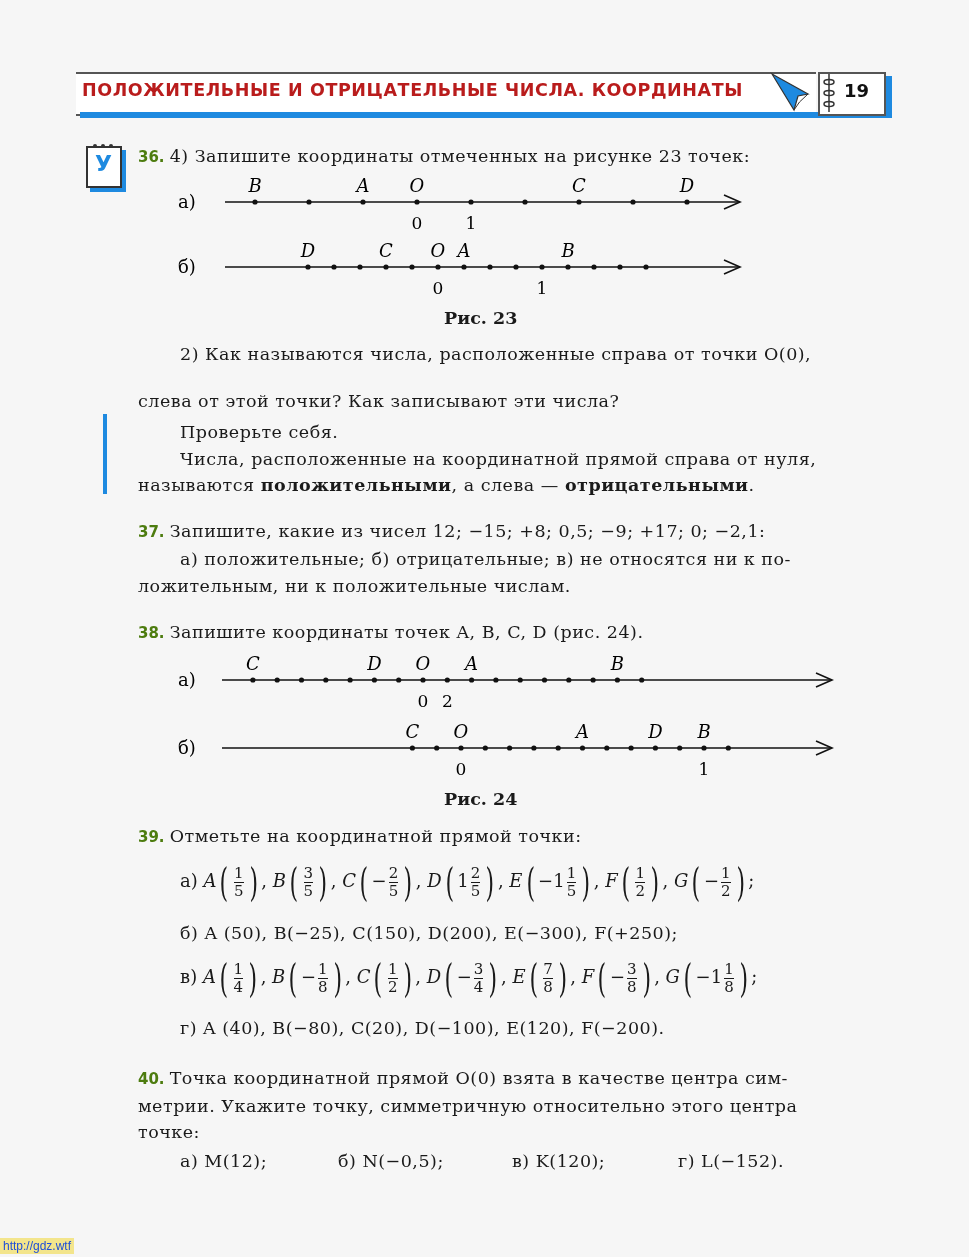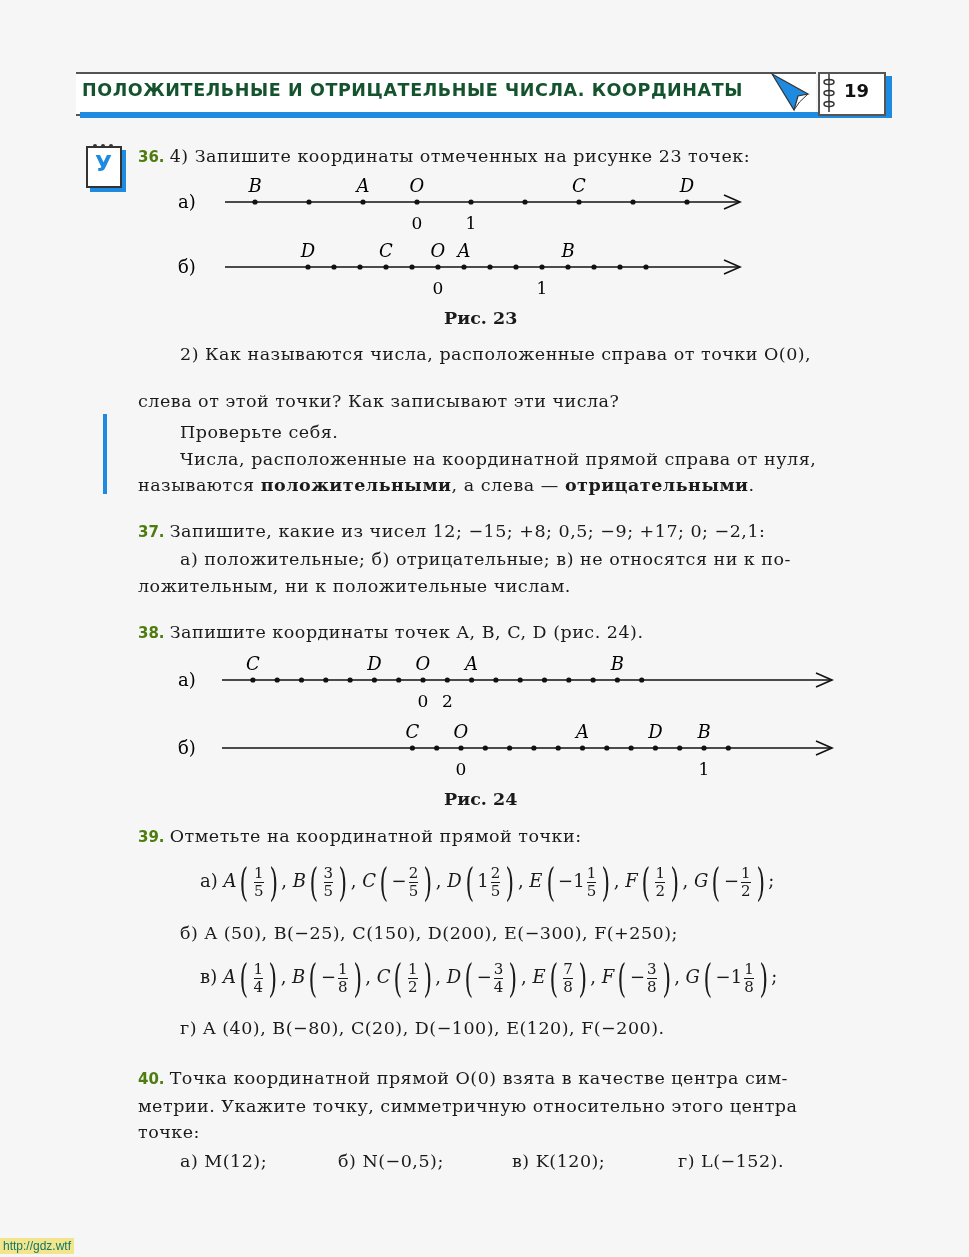--- a/index.html
+++ b/index.html
@@ -2,41 +2,41 @@
 <html><head>
 <meta charset="utf-8">
 <style>
   html, body { margin:0; padding:0; }
   body { width:969px; height:1257px; background:#f6f6f6; position:relative; overflow:hidden;
          font-family:"DejaVu Serif", serif; color:#1a1a1a; }
   .abs { position:absolute; }
   
   .hdr { left:76px; top:72px; width:740px; height:40px; background:#fff; border-top:2px solid #555; border-bottom:2px solid #555; }
   .hdr-shadow { left:80px; top:112px; width:808px; height:6px; background:#1e8ae0; }
-  .hdr-title { left:82px; top:80px; font-family:"DejaVu Sans", sans-serif; font-weight:bold; font-size:17.5px; color:#14532d; letter-spacing:0.6px; white-space:nowrap; }
+  .hdr-title { left:82px; top:80px; font-family:"DejaVu Sans", sans-serif; font-weight:bold; font-size:17.5px; color:#b91c1c; letter-spacing:0.6px; white-space:nowrap; }
   .pg-box { left:818px; top:72px; width:64px; height:40px; background:#fff; border:2px solid #555; }
   .pg-shadow { left:884px; top:76px; width:8px; height:42px; background:#1e8ae0; }
   .pg-num { left:844px; top:80px; font-family:"DejaVu Sans", sans-serif; font-weight:bold; font-size:18px; color:#111; }
   .rings { left:820px; top:74px; }
   .flag { left:768px; top:72px; }
   
   .badge { left:86px; top:146px; width:32px; height:38px; background:#fff; border:2px solid #333; box-shadow:4px 4px 0 #1e8ae0; }
   .badge-letter { left:95px; top:151px; font-family:"DejaVu Sans", sans-serif; font-weight:bold; font-size:22px; color:#1e8ae0; }
   .num { font-family:"DejaVu Sans", sans-serif; font-weight:bold; color:#4d7c0f; font-size:15px; }
   .t { font-size:17.5px; white-space:nowrap; letter-spacing:0.5px; }
   .b { font-weight:bold; }
   .caption { font-weight:bold; font-size:17.5px;text-align:center; }
   .vbar { left:103px; top:414px; width:4px; height:80px; background:#1e8ae0; }
-  .footer { left:0; top:1238px; padding:1px 3px; background:#f3e58c; font-family:"Liberation Sans", sans-serif; font-size:12px; color:#0f766e; }
+  .footer { left:0; top:1238px; padding:1px 3px; background:#f3e58c; font-family:"Liberation Sans", sans-serif; font-size:12px; color:#1d4ed8; }
   svg text { font-family:"DejaVu Serif", serif; }
   .frac { display:inline-block; vertical-align:middle; text-align:center; font-size:15px; line-height:17px; margin:0 2px; }
   .frac span { display:block; }
   .frac .den { border-top:1.3px solid #1a1a1a; }
   .par { font-size:40px; font-weight:100; vertical-align:middle; transform:scaleX(0.55); display:inline-block; line-height:40px; }
-  .frow { font-size:18px; white-space:nowrap;margin-left:20px; }
+  .frow { font-size:18px; white-space:nowrap; }
   .frow .lbl { font-style:italic; }
 </style>
 </head>
 <body>
 
 <div class="abs hdr"></div>
 <div class="abs hdr-shadow"></div>
 <div class="abs hdr-title">ПОЛОЖИТЕЛЬНЫЕ И ОТРИЦАТЕЛЬНЫЕ ЧИСЛА. КООРДИНАТЫ</div>
 <svg class="abs flag" width="52" height="42">
   <path d="M4,2 L40,22 L30,24 L26,38 Z" fill="#1e8ae0" stroke="#333" stroke-width="1.2"></path>

